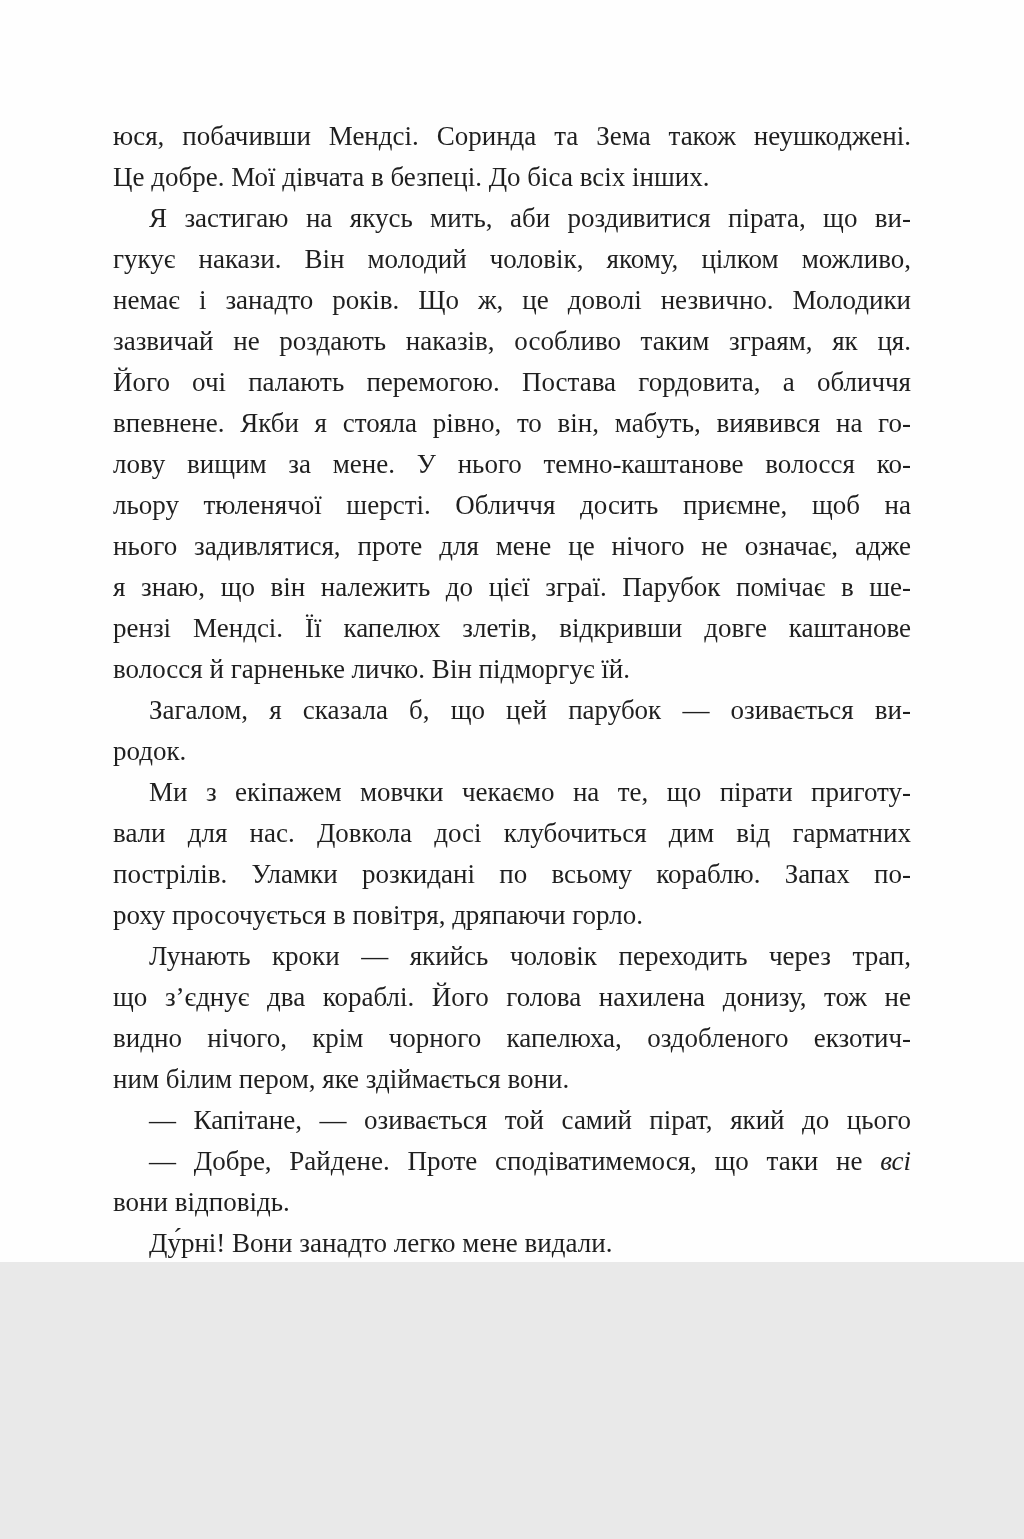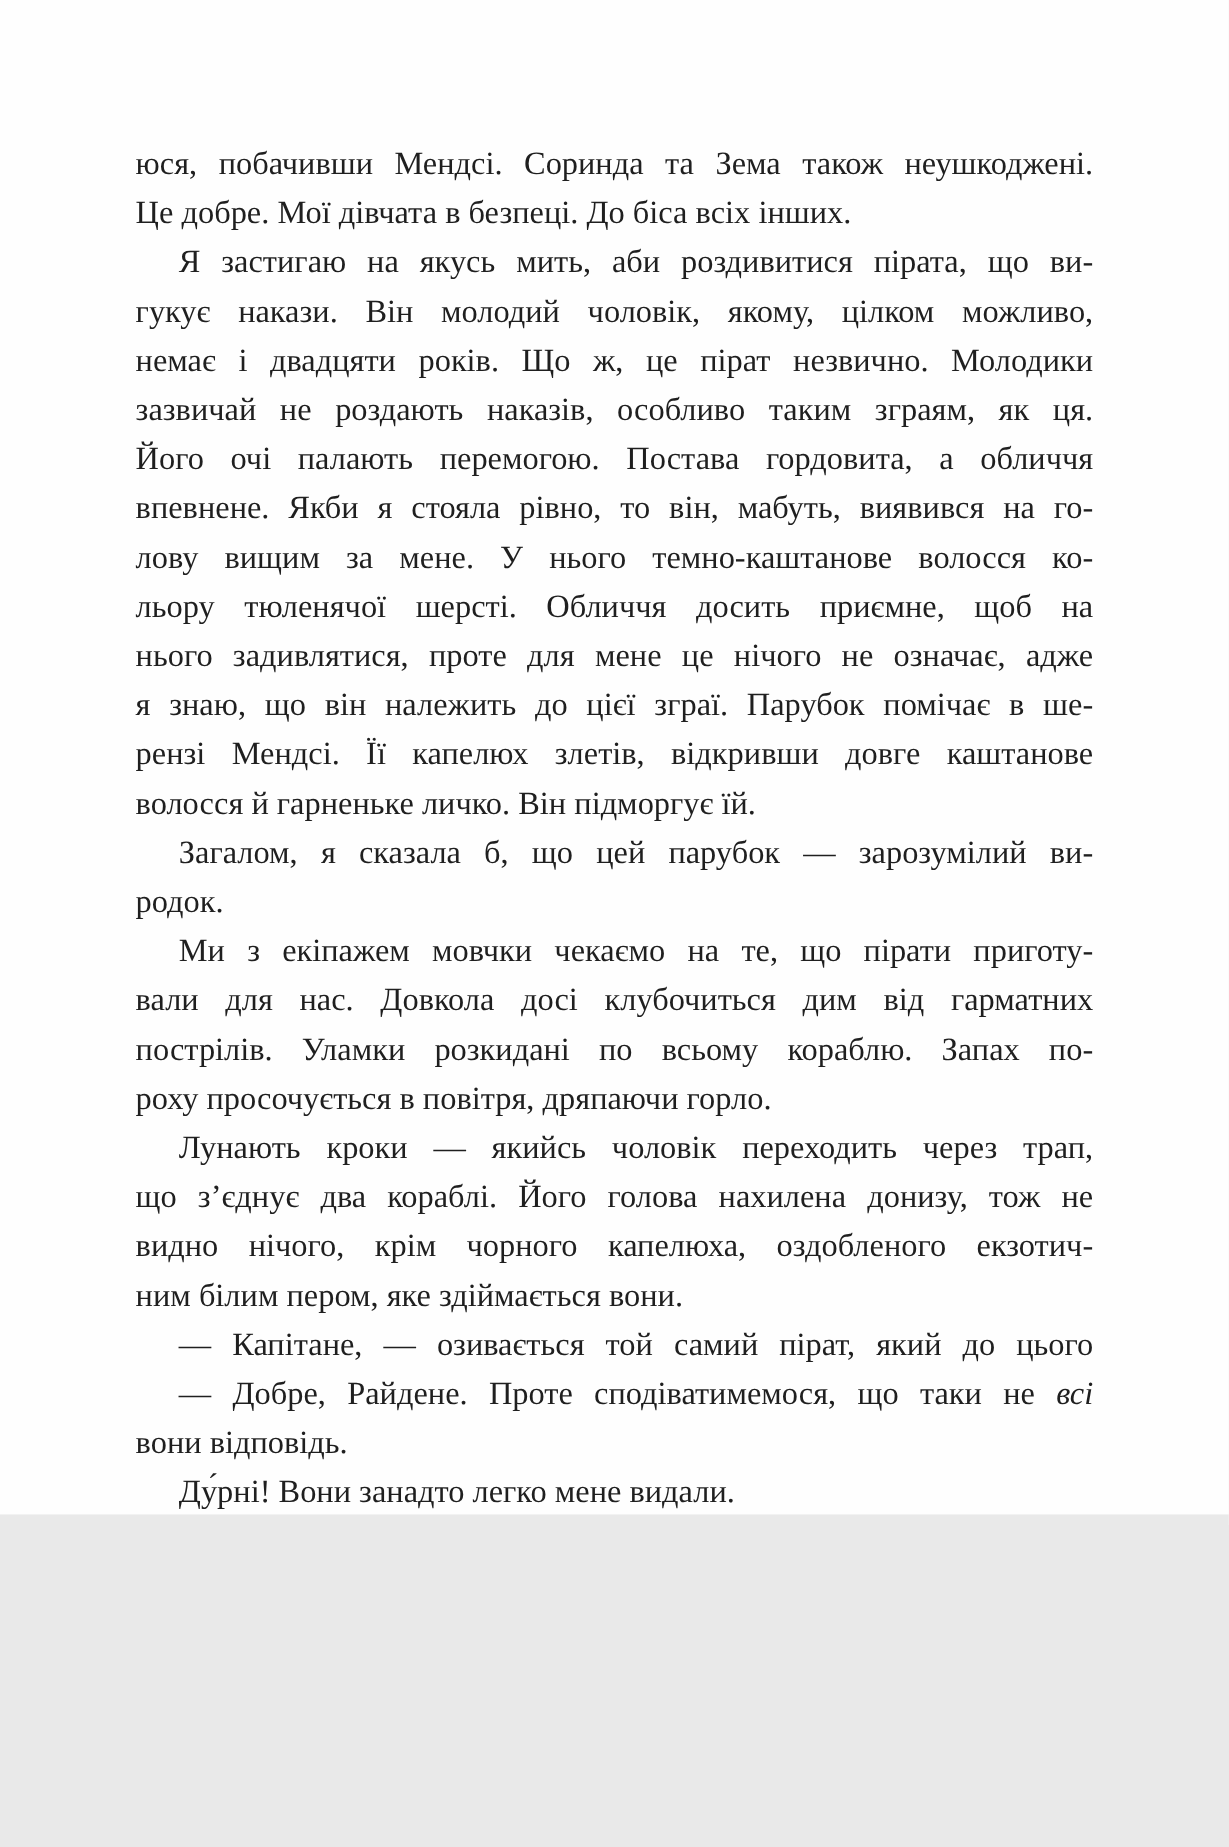--- a/index.html
+++ b/index.html
@@ -89,33 +89,33 @@
 <div class="page">
 
   <div class="text-block" id="text-block">
       <div class="para">
         <div class="line"><span>юся, побачивши Мендсі. Соринда та Зема також неушкоджені.</span></div>
         <div class="line final"><span>Це добре. Мої дівчата в безпеці. До біса всіх інших.</span></div>
       </div>
       <div class="para indent">
         <div class="line"><span>Я застигаю на якусь мить, аби роздивитися пірата, що ви-</span></div>
         <div class="line"><span>гукує накази. Він молодий чоловік, якому, цілком можливо,</span></div>
-        <div class="line"><span>немає і двадцяти років. Що ж, це пірат незвично. Молодики</span></div>
+        <div class="line"><span>немає і занадто років. Що ж, це доволі незвично. Молодики</span></div>
         <div class="line"><span>зазвичай не роздають наказів, особливо таким зграям, як ця.</span></div>
         <div class="line"><span>Його очі палають перемогою. Постава гордовита, а обличчя</span></div>
         <div class="line"><span>впевнене. Якби я стояла рівно, то він, мабуть, виявився на го-</span></div>
         <div class="line"><span>лову вищим за мене. У нього темно-каштанове волосся ко-</span></div>
         <div class="line"><span>льору тюленячої шерсті. Обличчя досить приємне, щоб на</span></div>
         <div class="line"><span>нього задивлятися, проте для мене це нічого не означає, адже</span></div>
         <div class="line"><span>я знаю, що він належить до цієї зграї. Парубок помічає в ше-</span></div>
         <div class="line"><span>рензі Мендсі. Її капелюх злетів, відкривши довге каштанове</span></div>
         <div class="line final"><span>волосся й гарненьке личко. Він підморгує їй.</span></div>
       </div>
       <div class="para indent">
-        <div class="line"><span>Загалом, я сказала б, що цей парубок — зарозумілий ви-</span></div>
+        <div class="line"><span>Загалом, я сказала б, що цей парубок — озивається ви-</span></div>
         <div class="line final"><span>родок.</span></div>
       </div>
       <div class="para indent">
         <div class="line"><span>Ми з екіпажем мовчки чекаємо на те, що пірати приготу-</span></div>
         <div class="line"><span>вали для нас. Довкола досі клубочиться дим від гарматних</span></div>
         <div class="line"><span>пострілів. Уламки розкидані по всьому кораблю. Запах по-</span></div>
         <div class="line final"><span>роху просочується в повітря, дряпаючи горло.</span></div>
       </div>
       <div class="para indent">
         <div class="line"><span>Лунають кроки — якийсь чоловік переходить через трап,</span></div>

